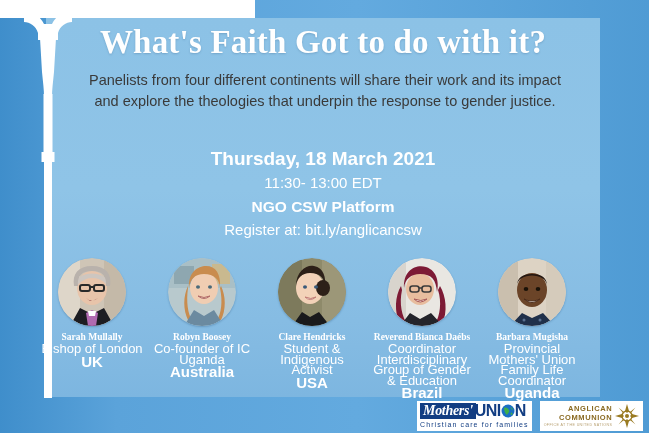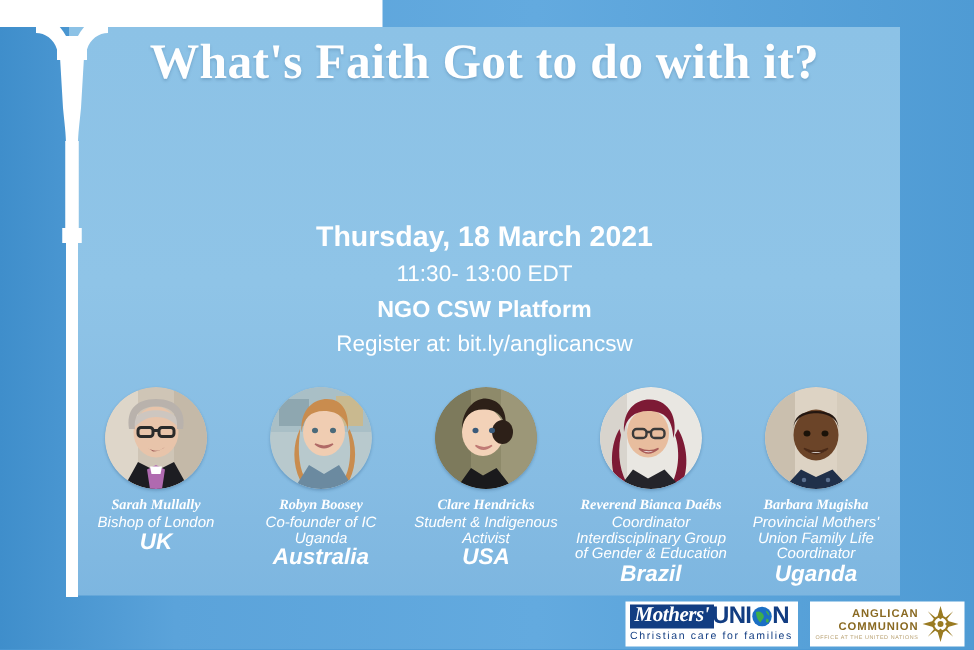--- a/index.html
+++ b/index.html
@@ -49,35 +49,35 @@
   .platform-line{
     position:absolute;left:46px;top:198px;width:554px;text-align:center;
     font-size:15.5px;font-weight:bold;color:#ffffff;
   }
   .register-line{
     position:absolute;left:46px;top:221px;width:554px;text-align:center;
     font-size:15px;color:#ffffff;
   }
   
   .panelists{
-    position:absolute;left:52px;top:258px;width:544px;
-    display:flex;justify-content:space-between;align-items:flex-start;font-style:italic;
+    position:absolute;left:40px;top:258px;width:544px;
+    display:flex;justify-content:space-between;align-items:flex-start;
   }
   .panelist{width:104px;display:flex;flex-direction:column;align-items:center;}
   .avatar{
     width:68px;height:68px;border-radius:50%;overflow:hidden;position:relative;
     box-shadow:0 1px 2px rgba(30,70,110,.3);
   }
   .avatar svg{display:block;}
   .p-name{
     margin-top:6px;font-family:"Liberation Serif", serif;font-weight:bold;
     font-size:9.5px;color:#ffffff;text-align:center;line-height:11px;
   }
   .p-role{
-    font-size:10px;color:#ffffff;text-align:center;line-height:10.5px;margin-top:1px;
+    font-size:13px;color:#ffffff;text-align:center;line-height:10.5px;margin-top:1px;
   }
   .p-country{
     font-size:15px;font-weight:bold;color:#ffffff;text-align:center;line-height:11px;margin-top:1px;
   }
   
   .logos{
     position:absolute;left:405px;top:401px;display:flex;align-items:center;gap:8px;margin-left:12px;
   }
   .mu-logo{
     background:#ffffff;padding:2px 3px 2px 3px;display:flex;flex-direction:column;
@@ -127,20 +127,21 @@
 
       <rect x="21.5" y="94" width="9" height="60"></rect>
 
       <rect x="19.5" y="152" width="13" height="10"></rect>
 
       <rect x="22" y="160" width="8" height="238"></rect>
     </g>
   </svg>
 
   <div class="title">What's Faith Got to do with it?</div>
+  <div class="blurb">Panelists from four different continents will share their work and its impact and explore the theologies that underpin the response to gender justice.</div>
   <div class="date-line">Thursday, 18 March 2021</div>
   <div class="time-line">11:30- 13:00 EDT</div>
   <div class="platform-line">NGO CSW Platform</div>
   <div class="register-line">Register at: bit.ly/anglicancsw</div>
 
   <div class="panelists">
 
     <div class="panelist">
       <div class="avatar">
         <svg width="68" height="68" viewBox="0 0 68 68">

